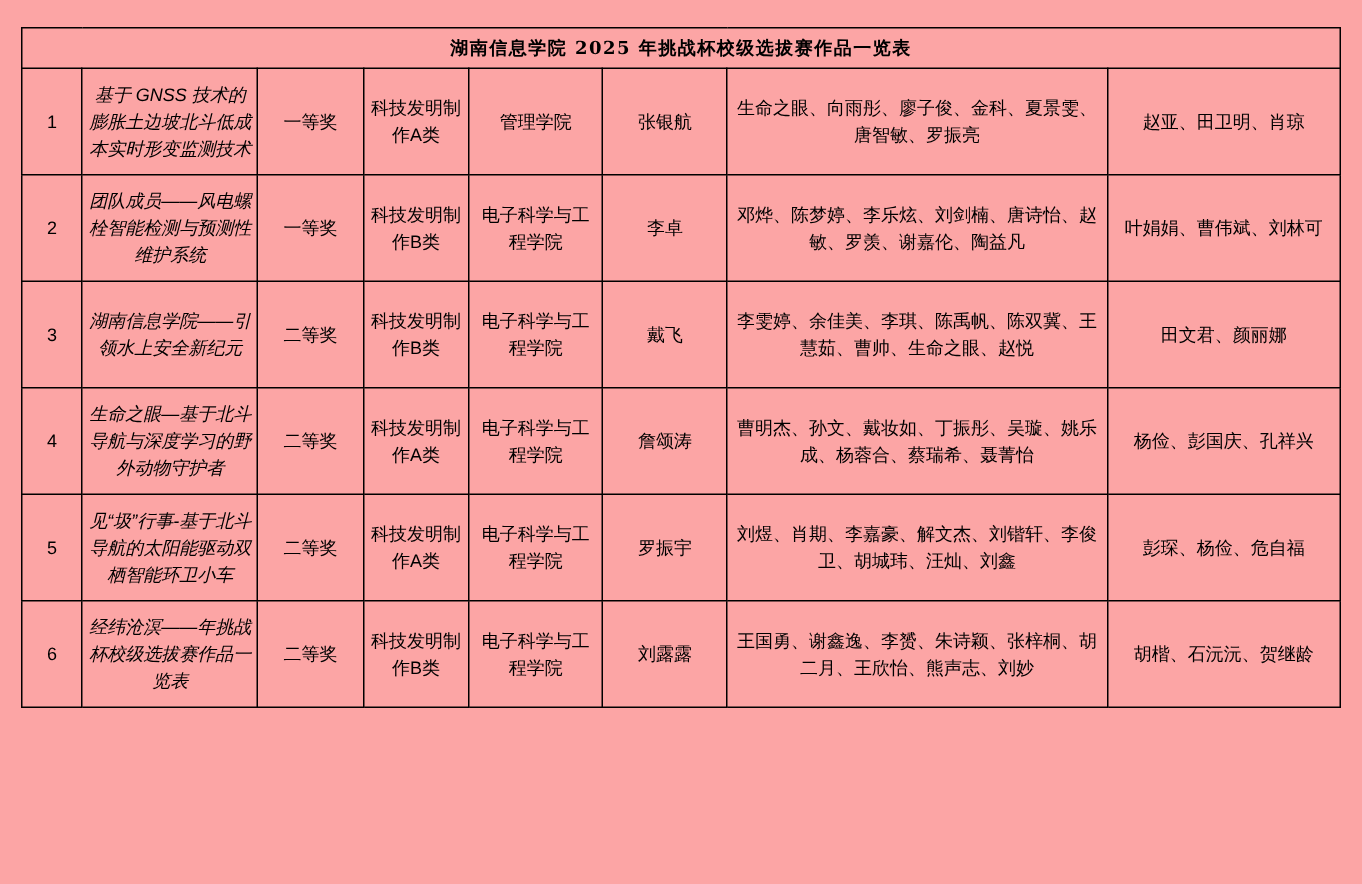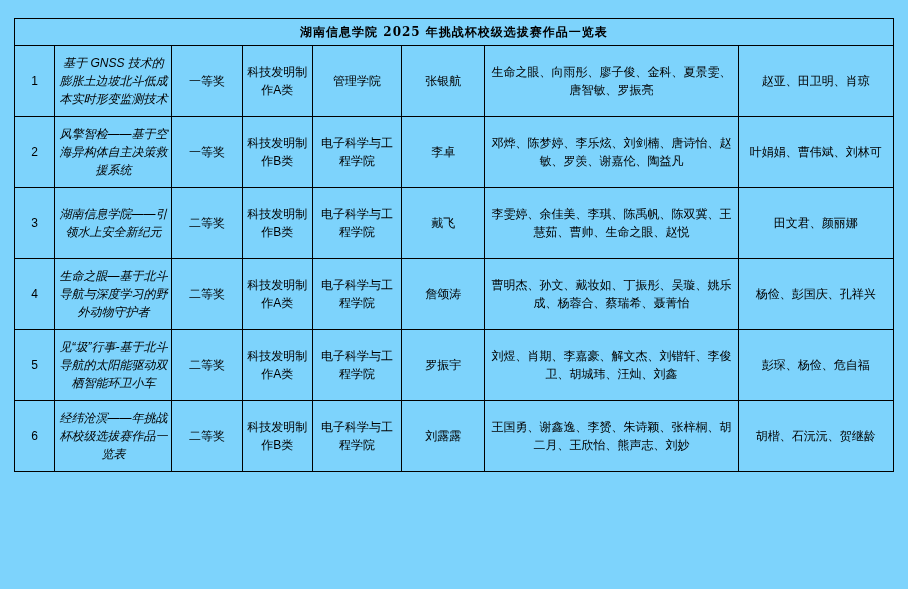--- a/index.html
+++ b/index.html
@@ -11,21 +11,21 @@
     width: 908px;
     height: 589px;
     font-family: "Liberation Sans", sans-serif;
     color: #000000;
     overflow: hidden;
   }
   .page {
     position: relative;
     width: 908px;
     height: 589px;
-    background: #7dd3fc;
+    background: #fca5a5;
     box-sizing: border-box;
     padding: 18px 14px 0 14px;
   }
   table.award-table {
     width: 880px;
     border-collapse: collapse;
     table-layout: fixed;
     margin: 0 auto;
   }
   table.award-table td,
@@ -110,21 +110,21 @@
         <td>一等奖</td>
         <td class="cell-track">科技发明制作A类</td>
         <td>管理学院</td>
         <td>张银航</td>
         <td class="cell-members">生命之眼、向雨彤、廖子俊、金科、夏景雯、唐智敏、罗振亮</td>
         <td class="cell-teachers">赵亚、田卫明、肖琼</td>
       </tr>
 
       <tr class="row-tall">
         <td>2</td>
-        <td class="cell-name">风擎智检——基于空海异构体自主决策救援系统</td>
+        <td class="cell-name">团队成员——风电螺栓智能检测与预测性维护系统</td>
         <td>一等奖</td>
         <td class="cell-track">科技发明制作B类</td>
         <td>电子科学与工程学院</td>
         <td>李卓</td>
         <td class="cell-members">邓烨、陈梦婷、李乐炫、刘剑楠、唐诗怡、赵敏、罗羡、谢嘉伦、陶益凡</td>
         <td class="cell-teachers">叶娟娟、曹伟斌、刘林可</td>
       </tr>
 
       <tr class="row-tall">
         <td>3</td>

